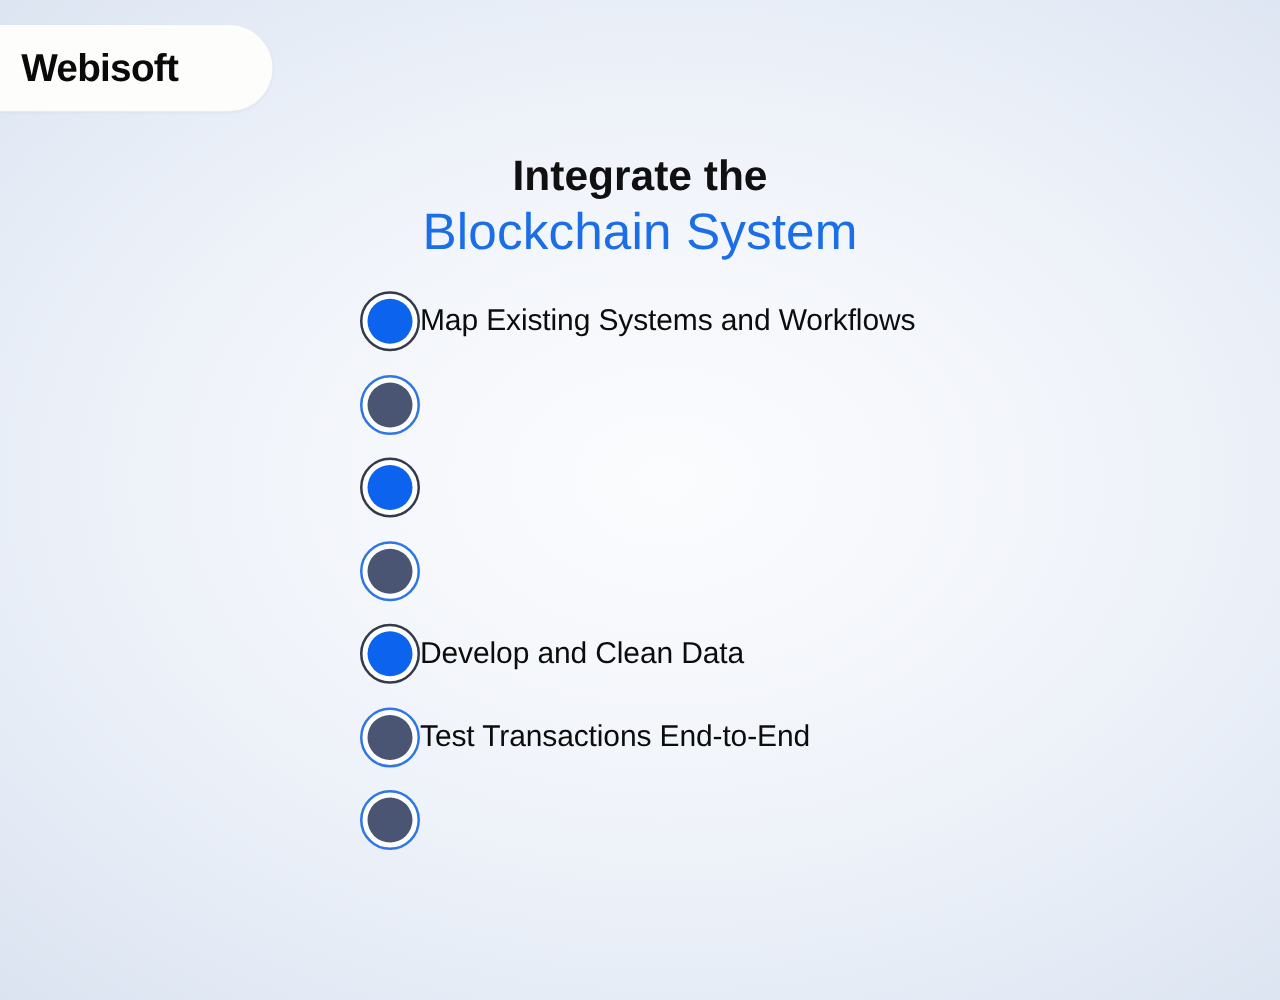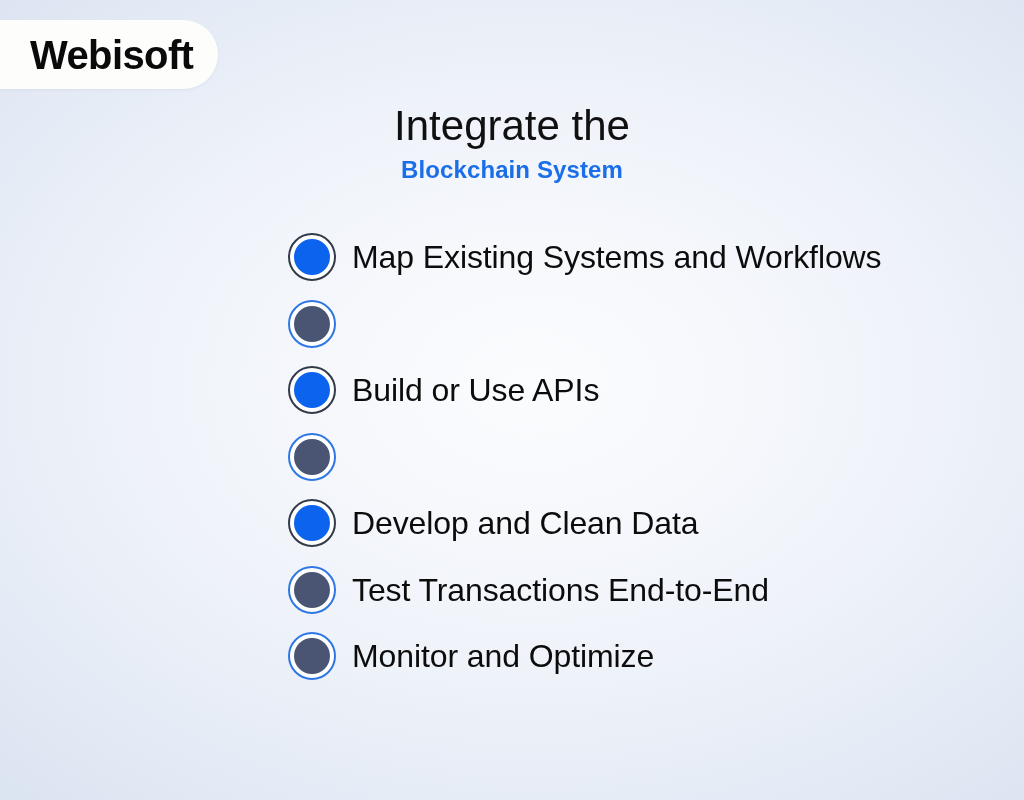--- a/index.html
+++ b/index.html
@@ -37,48 +37,49 @@
     top: 20px;
     width: 218px;
     height: 69px;
     background: #fdfdfc;
     border-radius: 0 36px 36px 0;
     display: flex;
     align-items: center;
     box-shadow: 0 1px 3px rgba(60, 80, 120, 0.07);
   }
   .logo-text {
-    margin-left: 30px;
-    font-size: 40px;
+    margin-left: 17px;
+    font-size: 31px;
     font-weight: bold;
     color: #0a0a0a;
     letter-spacing: -0.6px;
     line-height: 1;
   }
 
   
   .heading {
     position: absolute;
     left: 0;
     right: 0;
     top: 104px;
     text-align: center;
   }
   .heading-line1 {
     display: block;
-    font-size: 42px;
-    font-weight: normal;
+    font-size: 34px;
+    font-weight: bold;
     color: #101010;
     line-height: 44px;
     letter-spacing: 0px;
+    margin-top: 15px;
   }
   .heading-line2 {
     display: block;
-    font-size: 24px;
-    font-weight: bold;
+    font-size: 41px;
+    font-weight: normal;
     color: #1a6ee8;
     line-height: 44px;
     letter-spacing: 0.1px;
   }
 
   
   .steps-list {
     position: absolute;
     left: 288px;
     top: 233px;
@@ -125,22 +126,21 @@
     left: 50%;
     top: 50%;
     width: 36px;
     height: 36px;
     margin-left: -18px;
     margin-top: -18px;
     border-radius: 50%;
   }
 
   .step-label {
-    margin-left: 16px;
-    font-size: 32px;
+    font-size: 24px;
     font-weight: normal;
     color: #0c0c0c;
     white-space: nowrap;
     line-height: 1;
     letter-spacing: -0.1px;
   }
 </style>
 </head>
 <body>
 
@@ -164,21 +164,20 @@
     </li>
     <li class="step-item">
       <span class="step-bullet variant-slate">
         <span class="bullet-core"></span>
       </span>
     </li>
     <li class="step-item">
       <span class="step-bullet variant-blue">
         <span class="bullet-core"></span>
       </span>
-      <span class="step-label">Build or Use APIs</span>
     </li>
     <li class="step-item">
       <span class="step-bullet variant-slate">
         <span class="bullet-core"></span>
       </span>
     </li>
     <li class="step-item">
       <span class="step-bullet variant-blue">
         <span class="bullet-core"></span>
       </span>
@@ -187,17 +186,16 @@
     <li class="step-item">
       <span class="step-bullet variant-slate">
         <span class="bullet-core"></span>
       </span>
       <span class="step-label">Test Transactions End-to-End</span>
     </li>
     <li class="step-item">
       <span class="step-bullet variant-slate">
         <span class="bullet-core"></span>
       </span>
-      <span class="step-label">Monitor and Optimize</span>
     </li>
   </ul>
 
 </div>
 
 </body></html>

